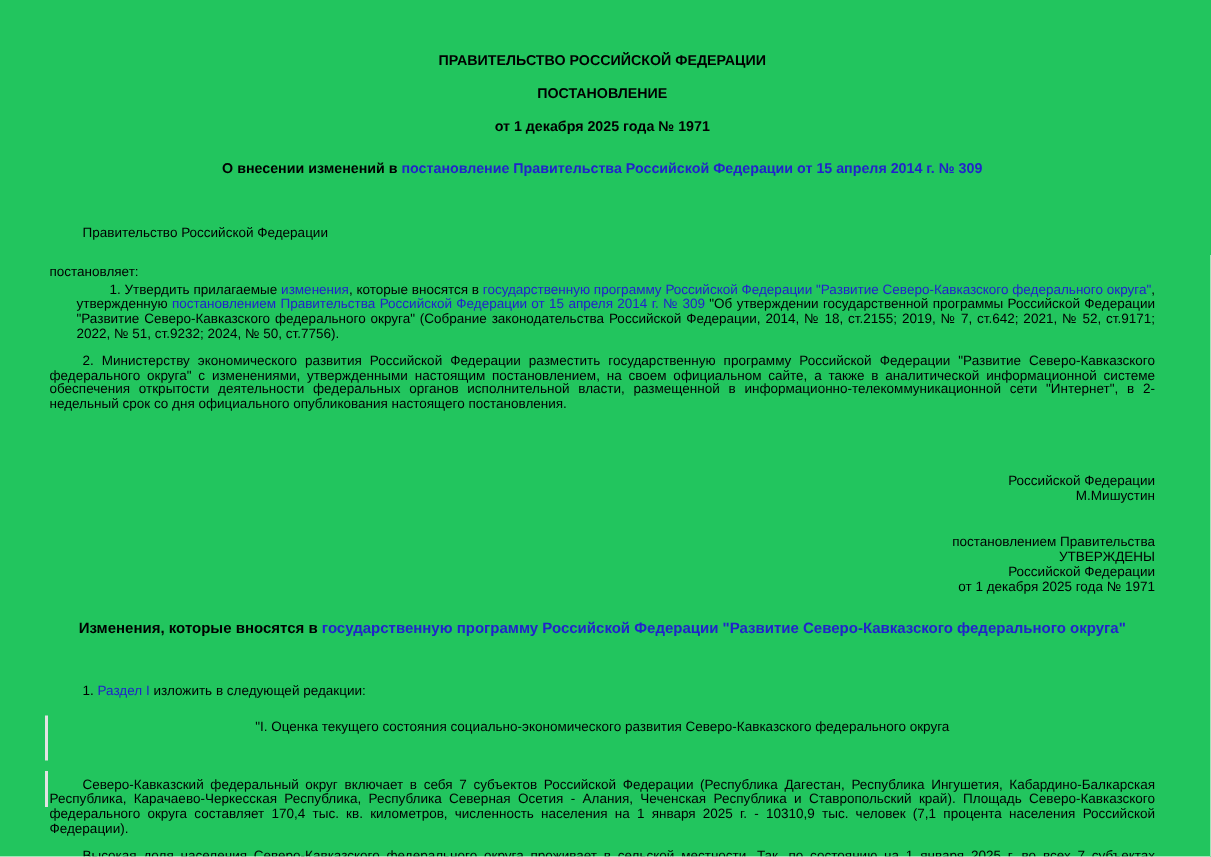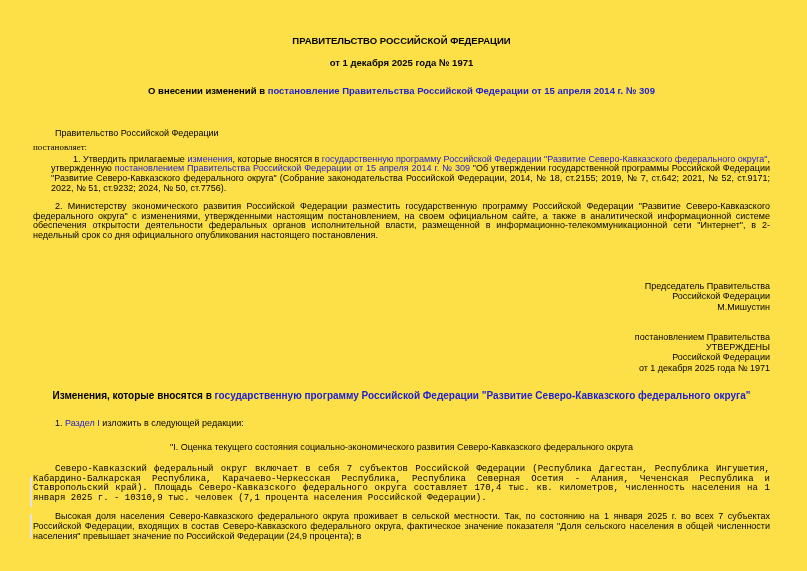--- a/index.html
+++ b/index.html
@@ -1,75 +1,75 @@
 <!DOCTYPE html>
 <html><head>
 <meta charset="utf-8">
 <style>
   html,body { margin:0; padding:0; background:#ffffff; }
   .page {
     position:relative;
     width:807px; height:571px;
-    background:#fde047;
+    background:#22c55e;
     overflow:hidden;
     font-family:"Liberation Sans", sans-serif;
     color:#000000;
   }
   .content { padding:36px 37px 0 33px; }
 
   .h-line { text-align:center; font-weight:bold; font-size:9.5px; line-height:10px; margin:0 0 12px 0; }
   .h-date { margin-bottom:17px; }
   .doc-title { text-align:center; font-weight:bold; font-size:9.5px; line-height:11px; margin:0; }
 
   .p { font-size:9px; line-height:9.8px; text-align:justify; margin:0; }
   .indent { text-indent:22px; }
 
   .preamble-actor { margin-top:33px; text-indent:22px; }
-  .preamble-verb  { margin-top:4px;font-family:Liberation Serif, serif; }
+  .preamble-verb  { margin-top:16px; }
   .item1 { margin-top:2px;margin-left:18px; }
   .item2 { margin-top:8px; }
 
   .right-block { text-align:right; font-size:9px; line-height:10.3px; margin:0; }
   .sig-block { margin-top:40px; }
   .approval-block { margin-top:20px; }
 
   .annex-heading { text-align:center; font-weight:bold; font-size:10px; line-height:11px; margin-top:17px; }
-  .annex-item1 { margin-top:18px; }
+  .annex-item1 { margin-top:31px; }
   .section-heading { text-align:center; font-size:9px; line-height:10px; margin-top:13px; }
-  .annex-para1 { margin-top:13px;font-family:Liberation Mono, monospace; }
+  .annex-para1 { margin-top:30px; }
   .annex-para2 { margin-top:8px; }
 
   .lnk { color:#2222cc; text-decoration:none; cursor:pointer; }
   .change-bar { position:absolute; width:2px; background:#e3e3e3; left:30px; }
   #change-bar-1 { top:477px; height:30px; }
   #change-bar-2 { top:514px; height:24px; }
 </style>
 </head>
 <body>
 
 <div class="page">
   <div class="change-bar" id="change-bar-1"></div>
   <div class="change-bar" id="change-bar-2"></div>
 
   <div class="content">
 
     <div class="h-line">ПРАВИТЕЛЬСТВО РОССИЙСКОЙ ФЕДЕРАЦИИ</div>
+    <div class="h-line">ПОСТАНОВЛЕНИЕ</div>
     <div class="h-line h-date">от 1 декабря 2025 года № 1971</div>
 
     <div class="doc-title"><span>О внесении изменений в </span><a class="lnk">постановление Правительства Российской Федерации от 15 апреля 2014 г. № 309</a></div>
 
     <p class="p preamble-actor">Правительство Российской Федерации</p>
     <p class="p preamble-verb">постановляет:</p>
 
     <p class="p indent item1"><span>1. Утвердить прилагаемые </span><a class="lnk">изменения</a><span>, которые вносятся в </span><a class="lnk">государственную программу Российской Федерации "Развитие Северо-Кавказского федерального округа"</a><span>, утвержденную </span><a class="lnk">постановлением Правительства Российской Федерации от 15 апреля 2014 г. № 309</a><span> "Об утверждении государственной программы Российской Федерации "Развитие Северо-Кавказского федерального округа" (Собрание законодательства Российской Федерации, 2014, № 18, ст.2155; 2019, № 7, ст.642; 2021, № 52, ст.9171; 2022, № 51, ст.9232; 2024, № 50, ст.7756).</span></p>
 
     <p class="p indent item2">2. Министерству экономического развития Российской Федерации разместить государственную программу Российской Федерации "Развитие Северо-Кавказского федерального округа" с изменениями, утвержденными настоящим постановлением, на своем официальном сайте, а также в аналитической информационной системе обеспечения открытости деятельности федеральных органов исполнительной власти, размещенной в информационно-телекоммуникационной сети "Интернет", в 2-недельный срок со дня официального опубликования настоящего постановления.</p>
 
     <div class="right-block sig-block">
-      <div>Председатель Правительства</div>
       <div>Российской Федерации</div>
       <div>М.Мишустин</div>
     </div>
 
     <div class="right-block approval-block">
       <div>постановлением Правительства</div>
       <div>УТВЕРЖДЕНЫ</div>
       <div>Российской Федерации</div>
       <div>от 1 декабря 2025 года № 1971</div>
     </div>

